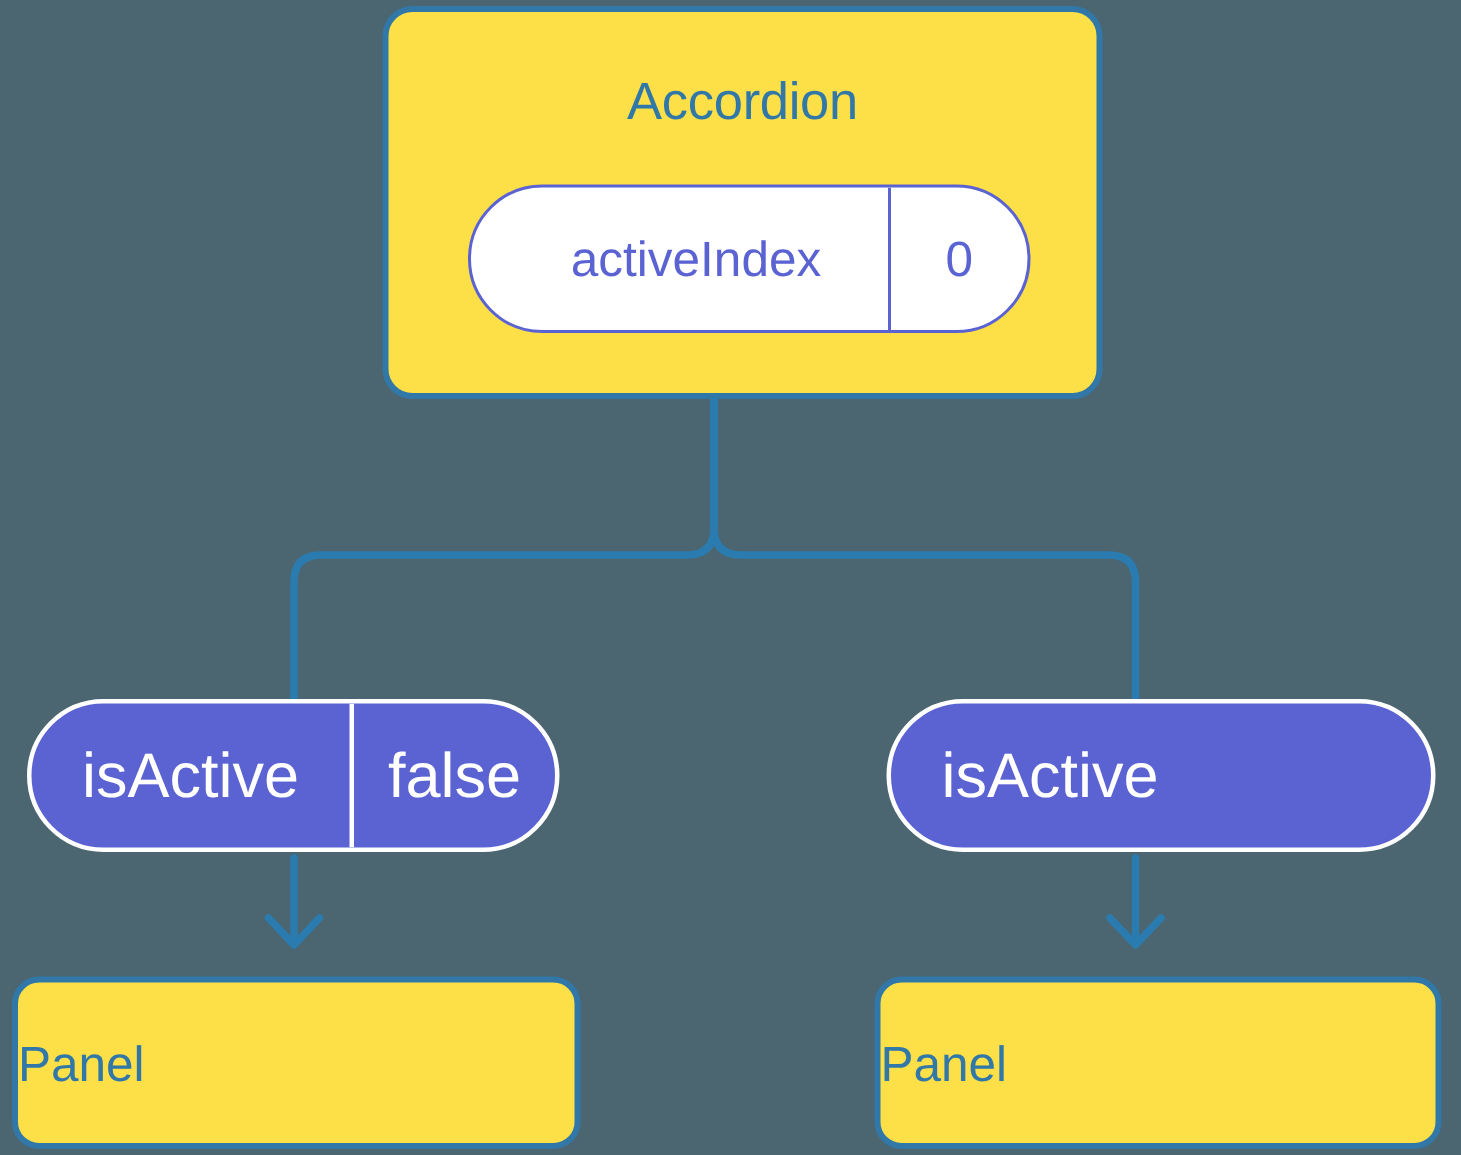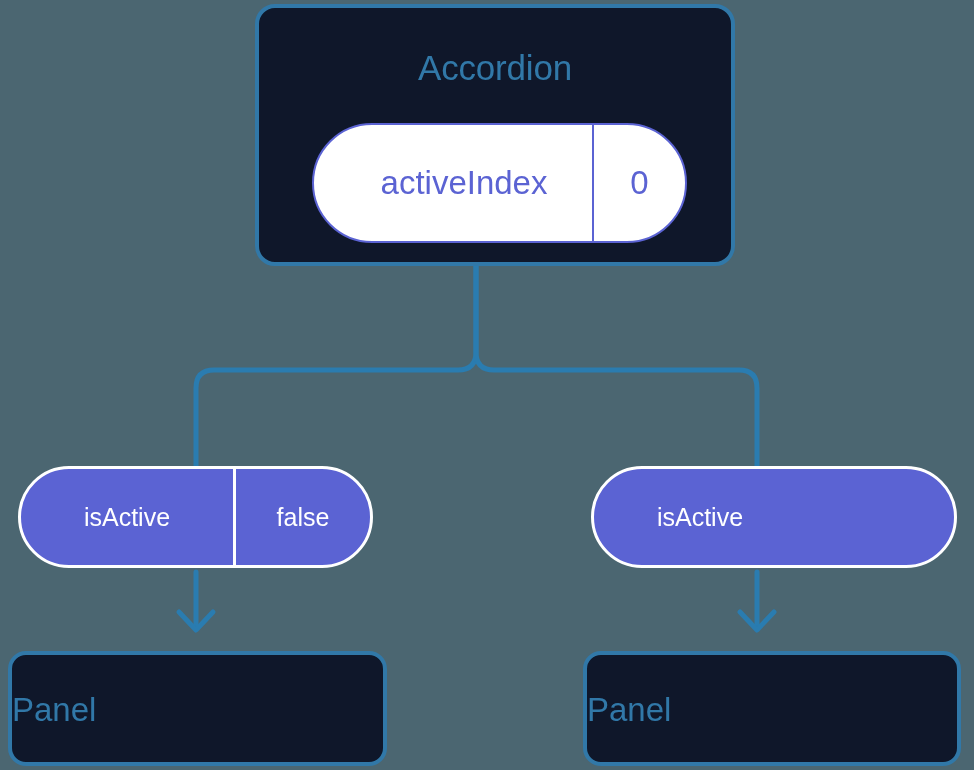--- a/index.html
+++ b/index.html
@@ -25,21 +25,21 @@
     left: 0;
     top: 0;
     width: 974px;
     height: 770px;
     pointer-events: none;
   }
 
   
   .card {
     position: absolute;
-    background: #0f172a;
+    background: #fde047;
     border: 4px solid #3178a8;
     border-radius: 18px;
     box-sizing: border-box;
   }
   #accordion-card {
     left: 255px;
     top: 4px;
     width: 480px;
     height: 262px;
     border-radius: 20px;
@@ -65,21 +65,21 @@
     background: #ffffff;
     border: 2px solid #5b63d3;
     border-radius: 999px;
     box-sizing: border-box;
     overflow: hidden;
   }
   #activeindex-pill {
     left: 53px;
     top: 115px;
     width: 375px;
-    height: 120px;
+    height: 99px;
   }
   .pill-outline .pill-key,
   .pill-outline .pill-val {
     display: flex;
     align-items: center;
     justify-content: center;
     color: #5b63d3;
     font-size: 33px;
     font-weight: 400;
     box-sizing: border-box;
@@ -115,21 +115,21 @@
     top: 466px;
     width: 366px;
     height: 102px;
   }
   .pill-filled .pill-key,
   .pill-filled .pill-val {
     display: flex;
     align-items: center;
     justify-content: center;
     color: #ffffff;
-    font-size: 25px;
+    font-size: 42px;
     font-weight: 400;
     box-sizing: border-box;
   }
   #pill-isactive-left .pill-key { flex: 0 0 212px; }
   #pill-isactive-right .pill-key { flex: 0 0 212px; }
   .pill-filled .pill-val {
     flex: 1 1 auto;
     border-left: 3px solid #ffffff;
   }
 

